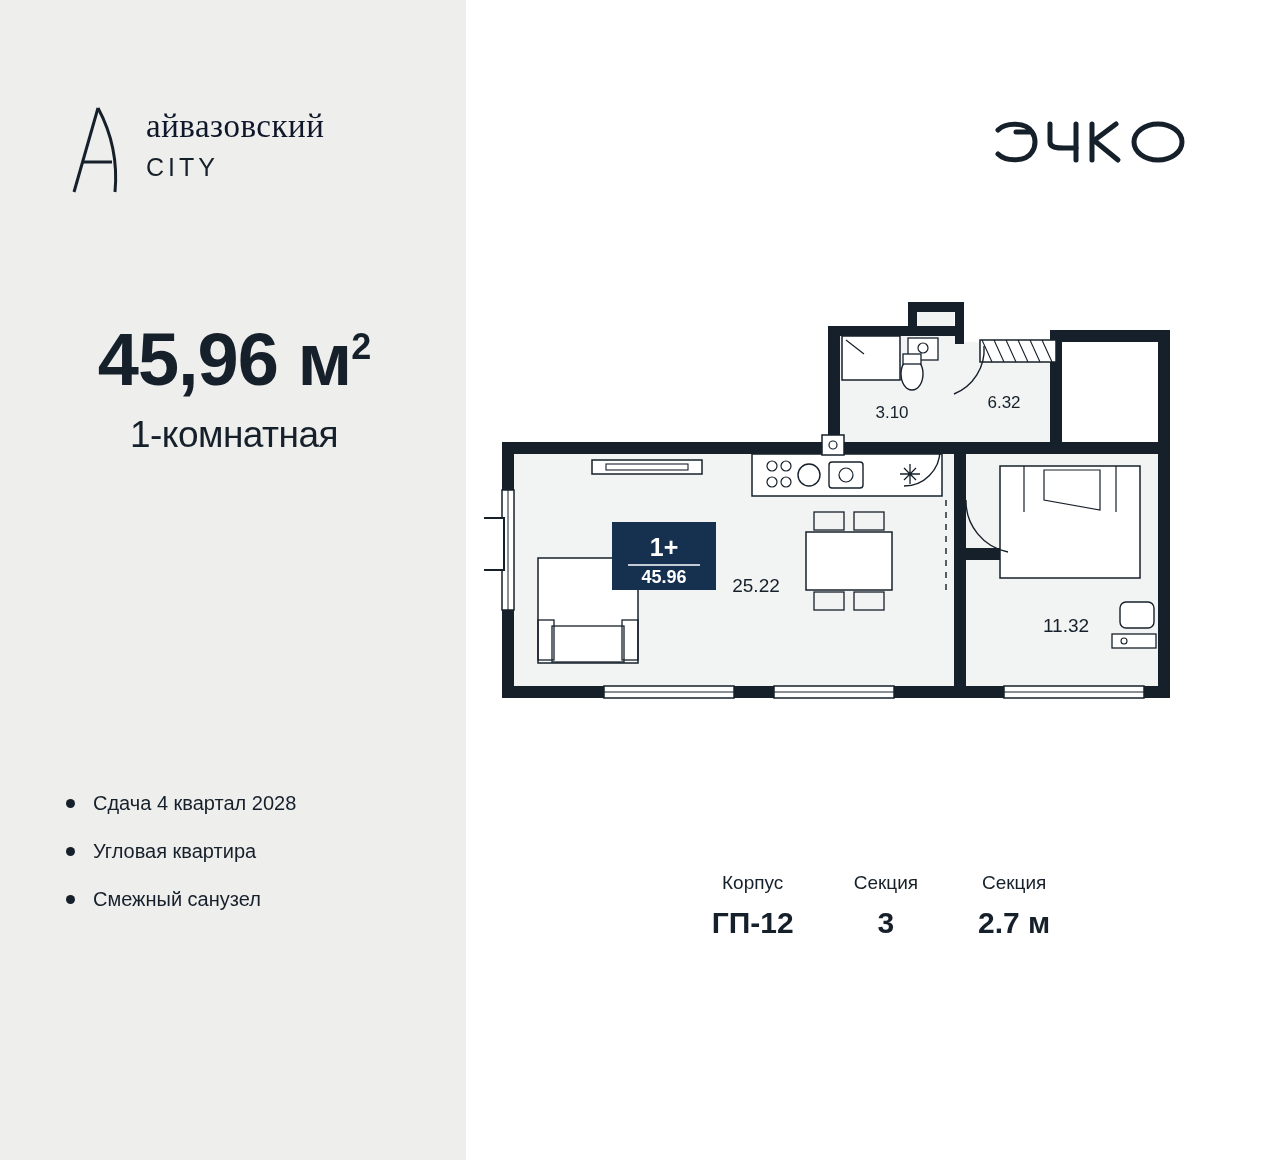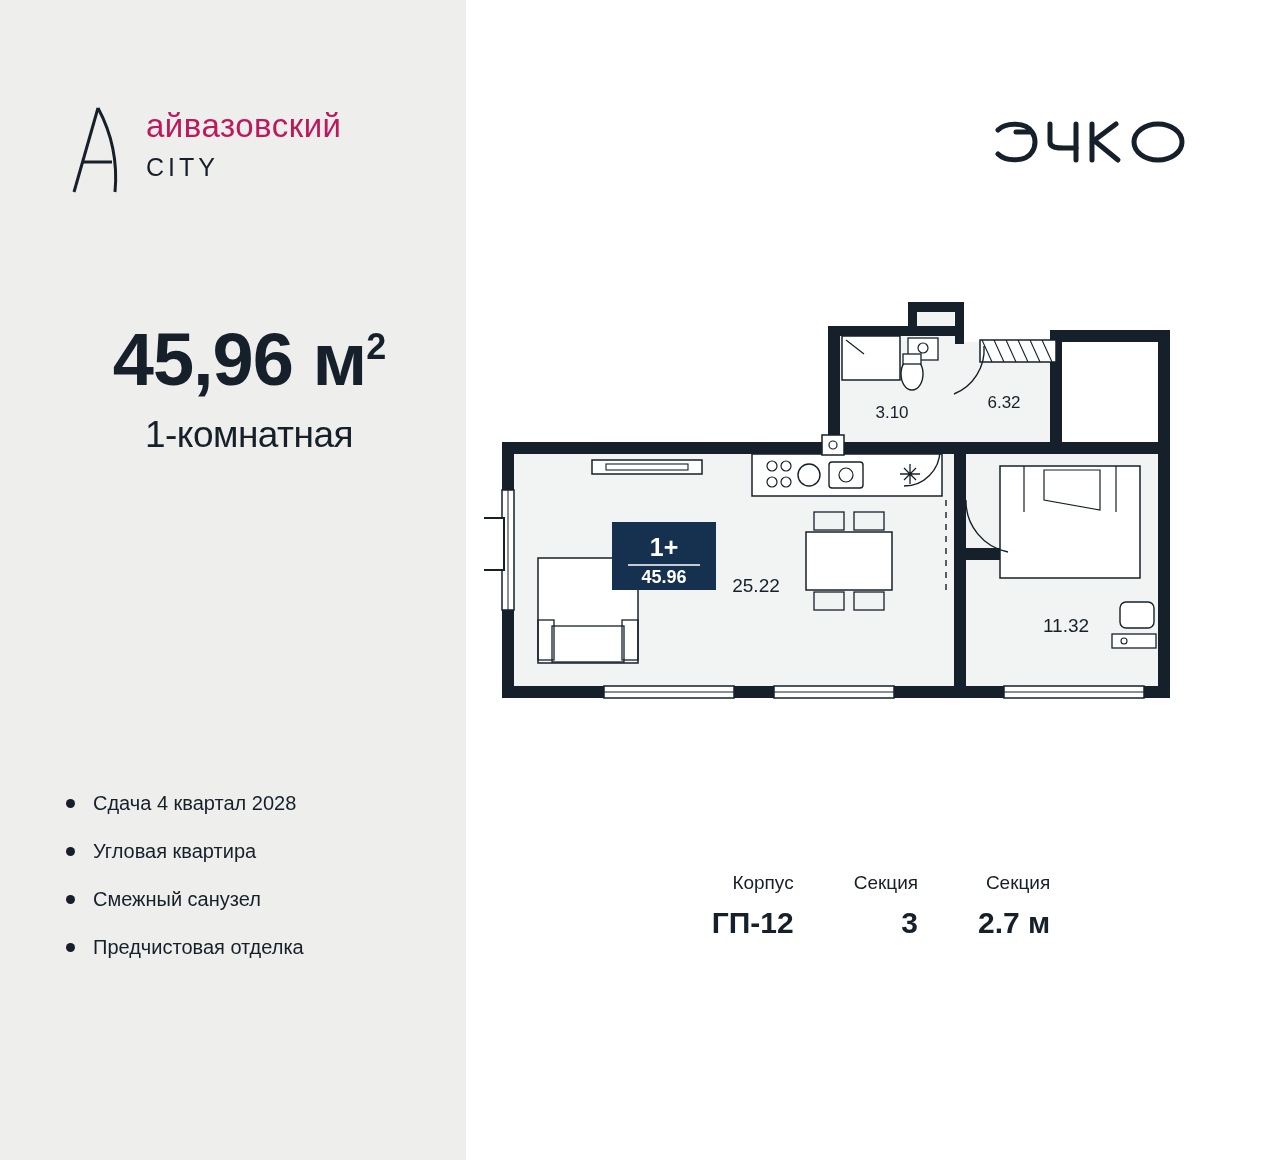--- a/index.html
+++ b/index.html
@@ -29,35 +29,36 @@
     left: 0; top: 8px;
     width: 60px; height: 92px;
   }
   .logo-text {
     position: absolute;
     left: 78px; top: 10px;
   }
   .logo-line1 {
     font-size: 33px;
     letter-spacing: 0.5px;
-    color: #be185d;
+    color: #0f172a;
     font-weight: 400;
     line-height: 40px;
     white-space: nowrap;
+    font-family: Liberation Serif, serif;
   }
   .logo-line2 {
     font-size: 25px;
     letter-spacing: 4px;
     color: #16202b;
     font-weight: 400;
     line-height: 42px;
   }
   .area-block {
     position: absolute;
-    left: 16px; top: 320px;
+    left: 1px; top: 320px;
     width: 466px;
     text-align: center;
   }
   .area-value {
     font-size: 74px;
     font-weight: 700;
     color: #16202b;
     letter-spacing: -1px;
     line-height: 80px;
     white-space: nowrap;
@@ -121,21 +122,21 @@
   .info-row {
     position: absolute;
     left: 0;
     top: 872px;
     width: 814px;
     display: flex;
     justify-content: center;
     gap: 0;
   }
   .info-cell {
-    text-align: right;
+    text-align: center;
     padding: 0 30px;
   }
   .info-label {
     font-size: 19px;
     color: #16202b;
     font-weight: 400;
     margin-bottom: 12px;
   }
   .info-value {
     font-size: 30px;
@@ -174,24 +175,20 @@
       <span class="feature-label">Сдача 4 квартал 2028</span>
     </div>
     <div class="feature">
       <span class="bullet"></span>
       <span class="feature-label">Угловая квартира</span>
     </div>
     <div class="feature">
       <span class="bullet"></span>
       <span class="feature-label">Смежный санузел</span>
     </div>
-    <div class="feature">
-      <span class="bullet"></span>
-      <span class="feature-label">Предчистовая отделка</span>
-    </div>
   </div>
 </div>
 
 <div class="plan-wrap">
 
   <svg class="brand" viewBox="0 0 210 48">
 
     <path d="M6 12 C14 4, 34 4, 40 14 L24 14 M40 14 C44 20, 44 28, 40 34 C34 44, 14 44, 6 36" stroke="#16202b" stroke-width="5" fill="none" stroke-linecap="round"></path>
 
     <path d="M58 6 L58 24 C58 30, 66 30, 72 30 L84 30" stroke="#16202b" stroke-width="5" fill="none" stroke-linecap="round"></path>

